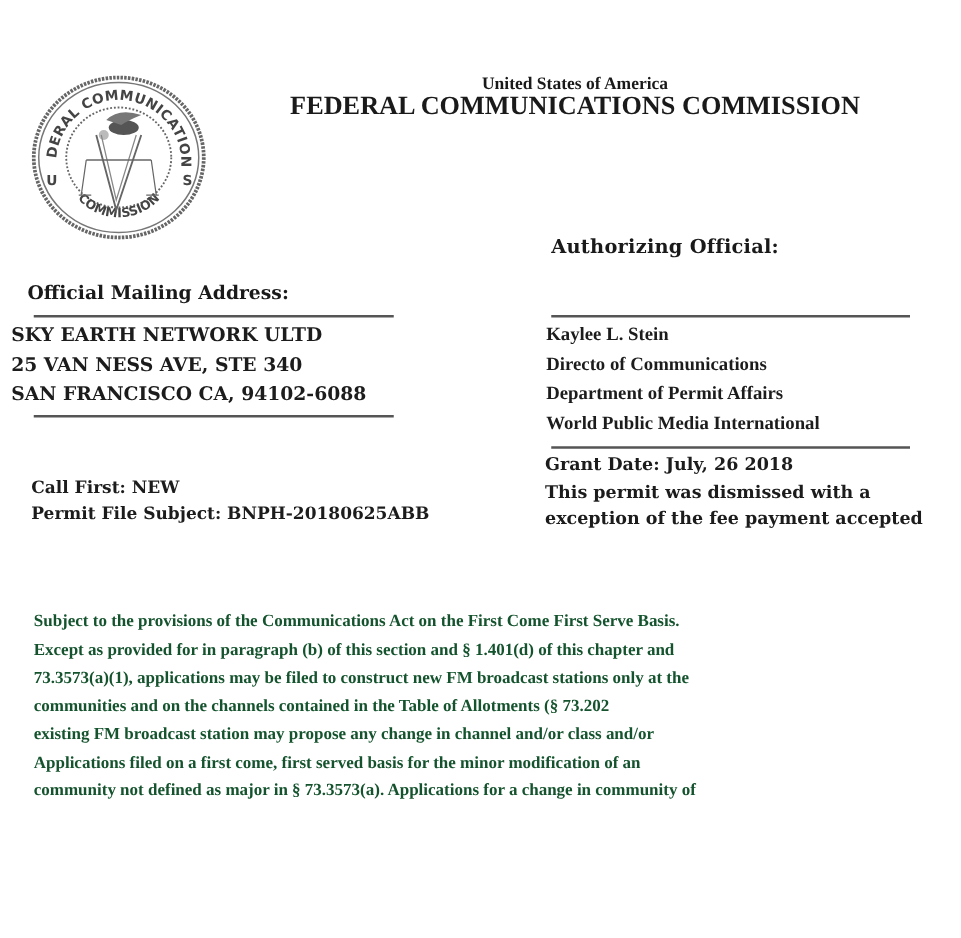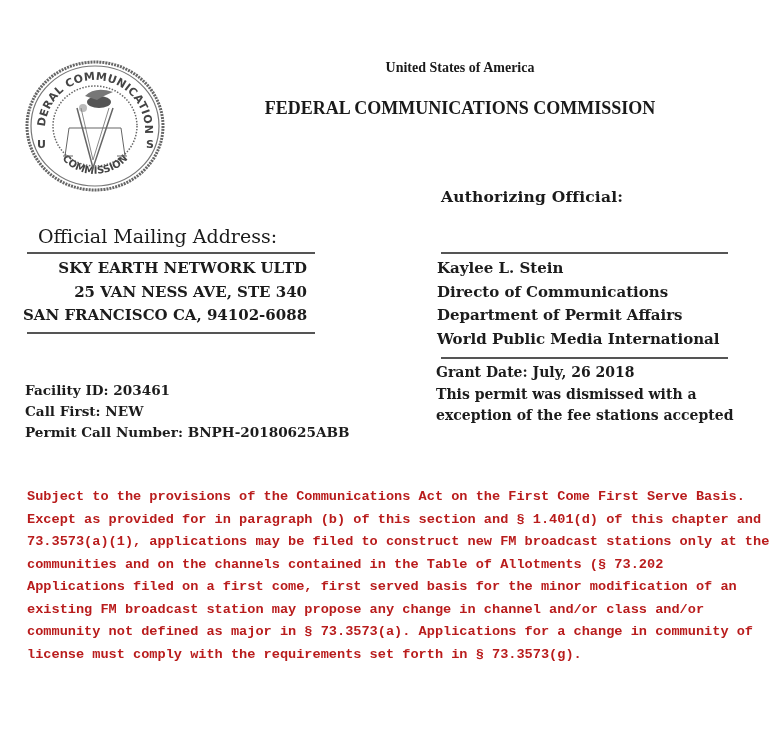--- a/index.html
+++ b/index.html
@@ -1,31 +1,31 @@
 <!DOCTYPE html>
 <html><head>
 <meta charset="utf-8">
 <style>
   html, body { margin:0; padding:0; background:#ffffff; }
   body { width:769px; height:750px; position:relative; overflow:hidden; color:#1a1a1a;
          font-family:"Liberation Serif","DejaVu Serif",serif; }
   .abs { position:absolute; }
   .seal { left:25px; top:60px; width:140px; height:132px; }
   .country { left:0; width:920px; top:60px; text-align:center; font-weight:bold; font-size:14px; }
-  .title { left:190px; width:540px; top:96px; text-align:center; font-weight:bold; font-size:18px; line-height:25px; }
+  .title { left:190px; width:540px; top:72px; text-align:center; font-weight:bold; font-size:21px; line-height:25px; }
   .auth-label { left:441px; top:187px; font-size:17px; font-weight:bold; letter-spacing:0.2px; font-family:"DejaVu Serif",serif; font-size:15.5px;}
-  .mail-label { left:38px; top:225px; font-size:19px; font-weight:normal; font-family:"DejaVu Serif",serif; }
+  .mail-label { left:22px; top:225px; font-size:15px; font-weight:bold; font-family:"DejaVu Serif",serif; }
   .rule { position:absolute; height:2px; background:#555; }
   .lines { font-family:"DejaVu Serif",serif; font-weight:bold; font-size:15px; line-height:23.5px; color:#1c1c1c; }
-  .addr { left:23px; top:257px;text-align:right; }
-  .official { left:437px; top:257px; }
+  .addr { left:9px; top:257px; }
+  .official { left:437px; top:257px;font-family:Liberation Serif, serif; }
   .facility { left:25px; top:380px; font-size:13.6px; line-height:21px; }
   .grant { left:436px; top:362px; font-size:14px; line-height:21.5px; }
-  .para { left:27px; top:486px; width:735px; font-family:Liberation Mono, monospace; font-weight:bold;
-          font-size:13.6px; line-height:22.5px; color:#b91c1c; }
+  .para { left:27px; top:486px; width:735px; font-family:Liberation Serif, serif; font-weight:bold;
+          font-size:13.6px; line-height:22.5px; color:#14532d; }
   .para div { white-space:nowrap; }
 </style>
 </head>
 <body>
 
 <div class="abs seal">
   <svg width="140" height="132" viewBox="0 0 140 132">
     <defs>
       <path id="arcTop" d="M 20 70 A 50 50 0 0 1 120 70"></path>
       <path id="arcBot" d="M 32 92 A 44 44 0 0 0 108 92"></path>
@@ -73,33 +73,31 @@
 <div class="rule" style="left:441px;top:252px;width:287px;"></div>
 <div class="abs lines official">
   <div>Kaylee L. Stein</div>
   <div>Directo of Communications</div>
   <div>Department of Permit Affairs</div>
   <div>World Public Media International</div>
 </div>
 <div class="rule" style="left:441px;top:357px;width:287px;"></div>
 
 <div class="abs lines facility">
-  <div>Facility ID: 203461</div>
   <div>Call First: NEW</div>
-  <div>Permit Call Number: BNPH-20180625ABB</div>
+  <div>Permit File Subject: BNPH-20180625ABB</div>
 </div>
 
 <div class="abs lines grant">
   <div>Grant Date: July,  26   2018</div>
   <div>This permit was dismissed with a</div>
-  <div>exception of the fee stations accepted</div>
+  <div>exception of the fee payment accepted</div>
 </div>
 
 <div class="abs para">
   <div>Subject to the provisions of the Communications Act on the First Come First Serve Basis.</div>
   <div>Except as provided for in paragraph (b) of this section and § 1.401(d) of this chapter and</div>
   <div>73.3573(a)(1), applications may be filed to construct new FM broadcast stations only at the</div>
   <div>communities and on the channels contained in the Table of Allotments (§ 73.202</div>
+  <div>existing FM broadcast station may propose any change in channel and/or class and/or</div>
   <div>Applications filed on a first come, first served basis for the minor modification of an</div>
-  <div>existing FM broadcast station may propose any change in channel and/or class and/or</div>
   <div>community not defined as major in § 73.3573(a). Applications for a change in community of</div>
-  <div>license must comply with the requirements set forth in § 73.3573(g).</div>
 </div>
 
 </body></html>

